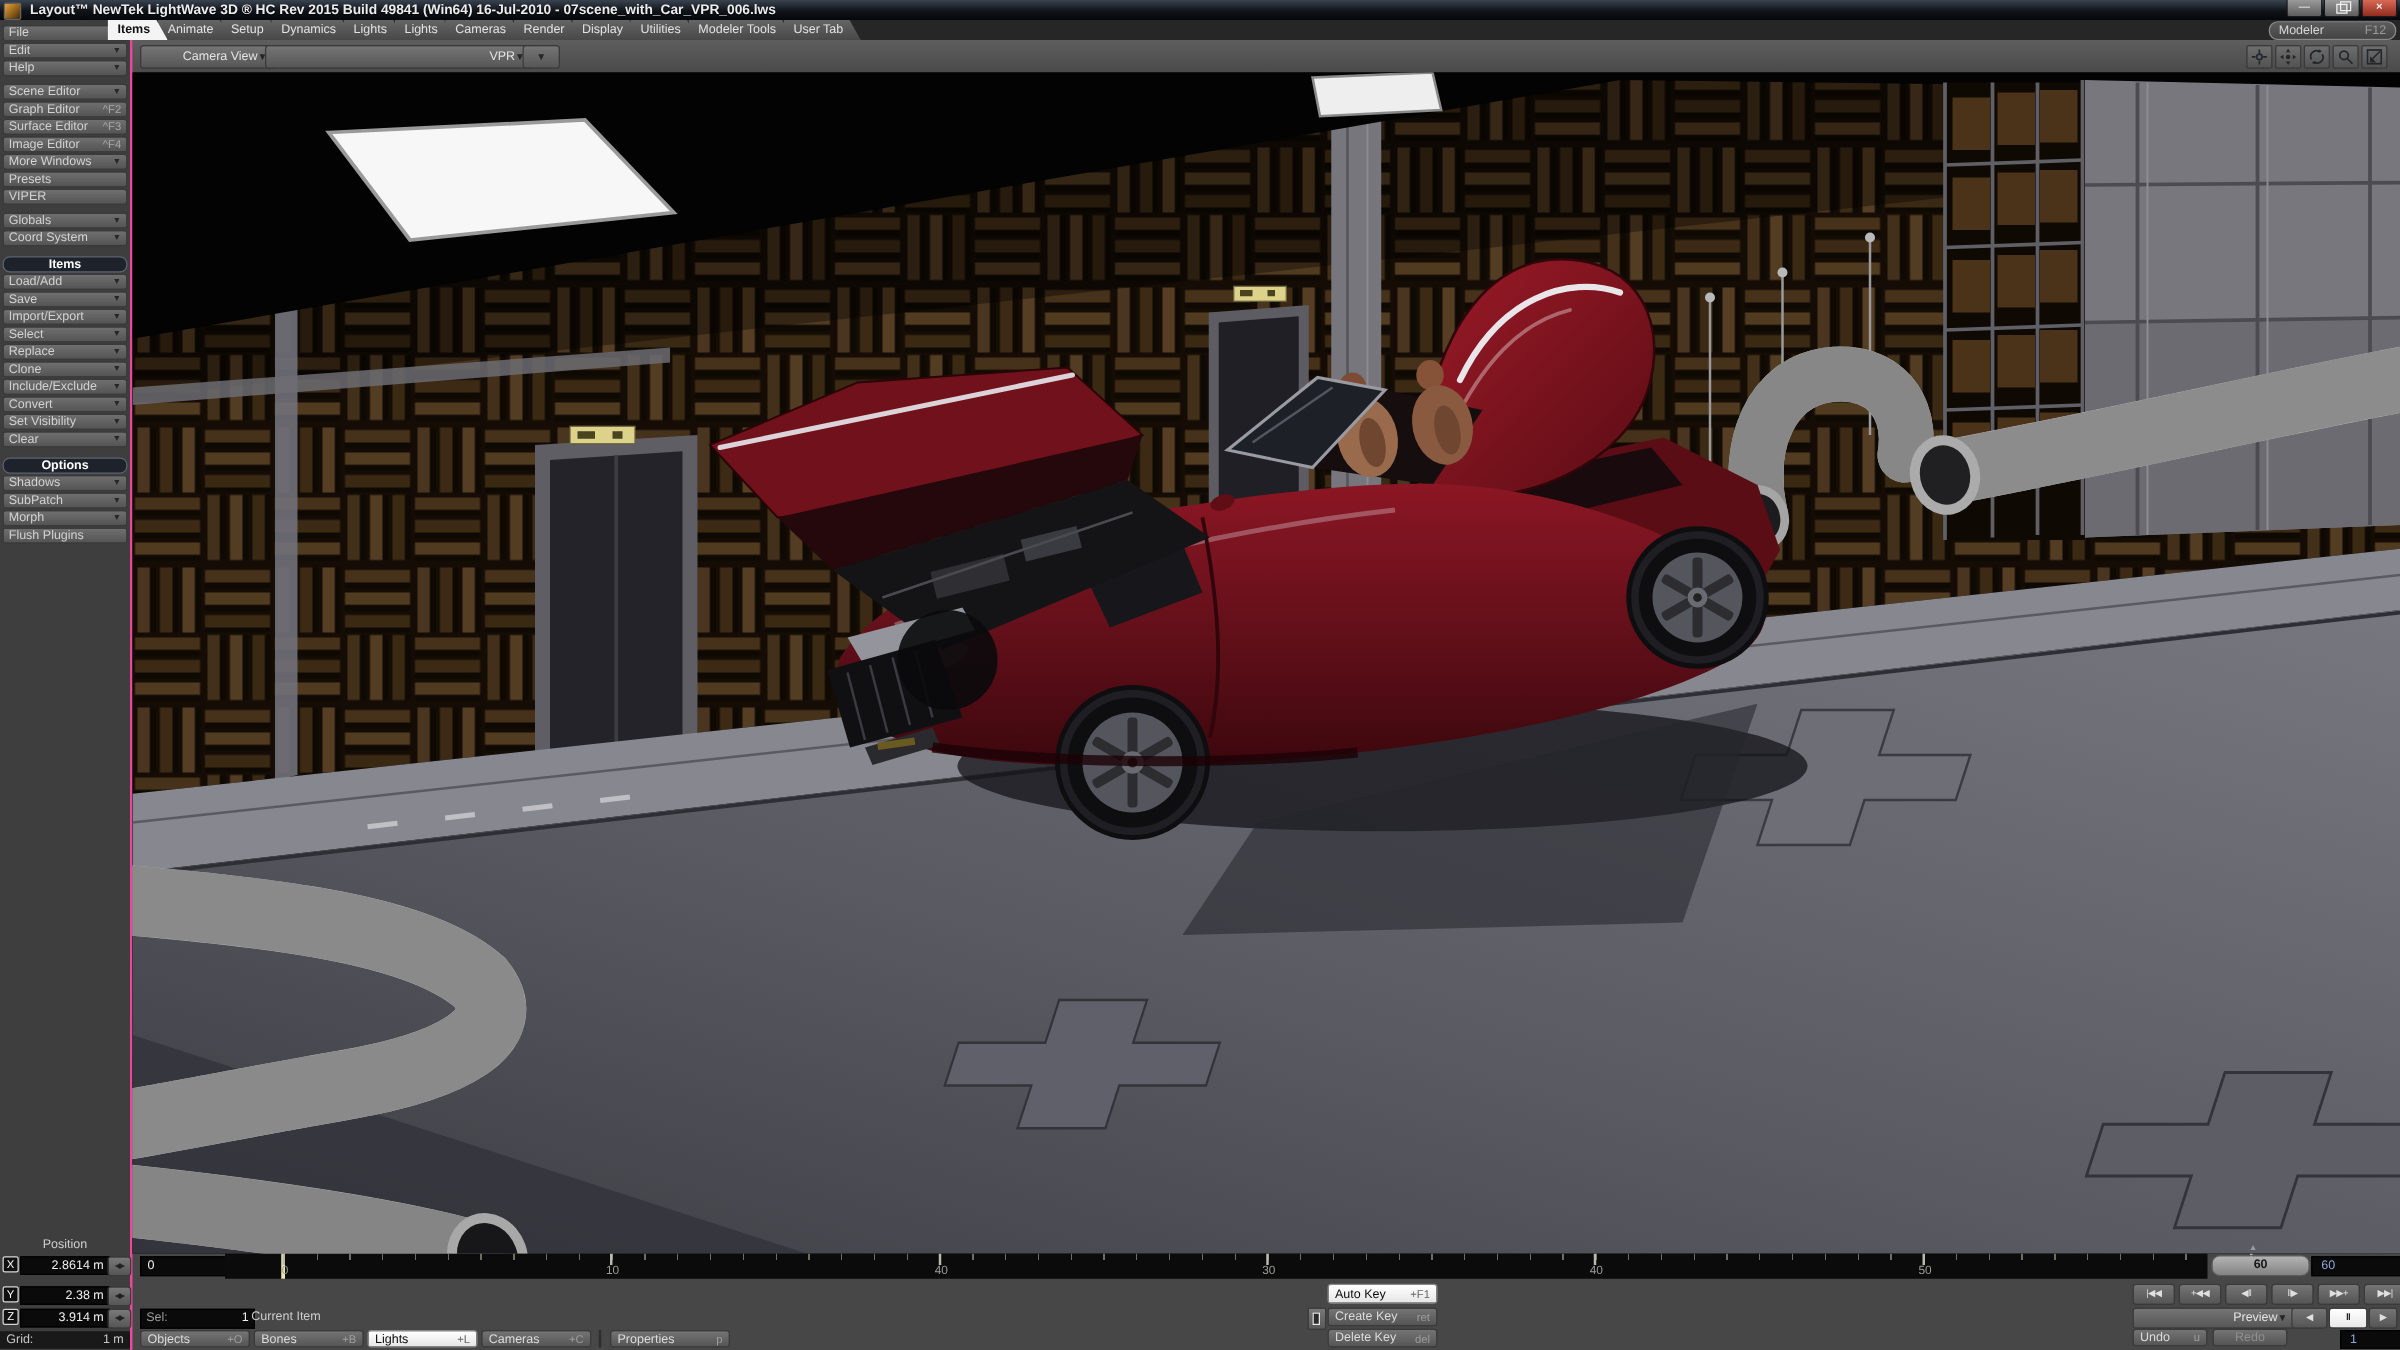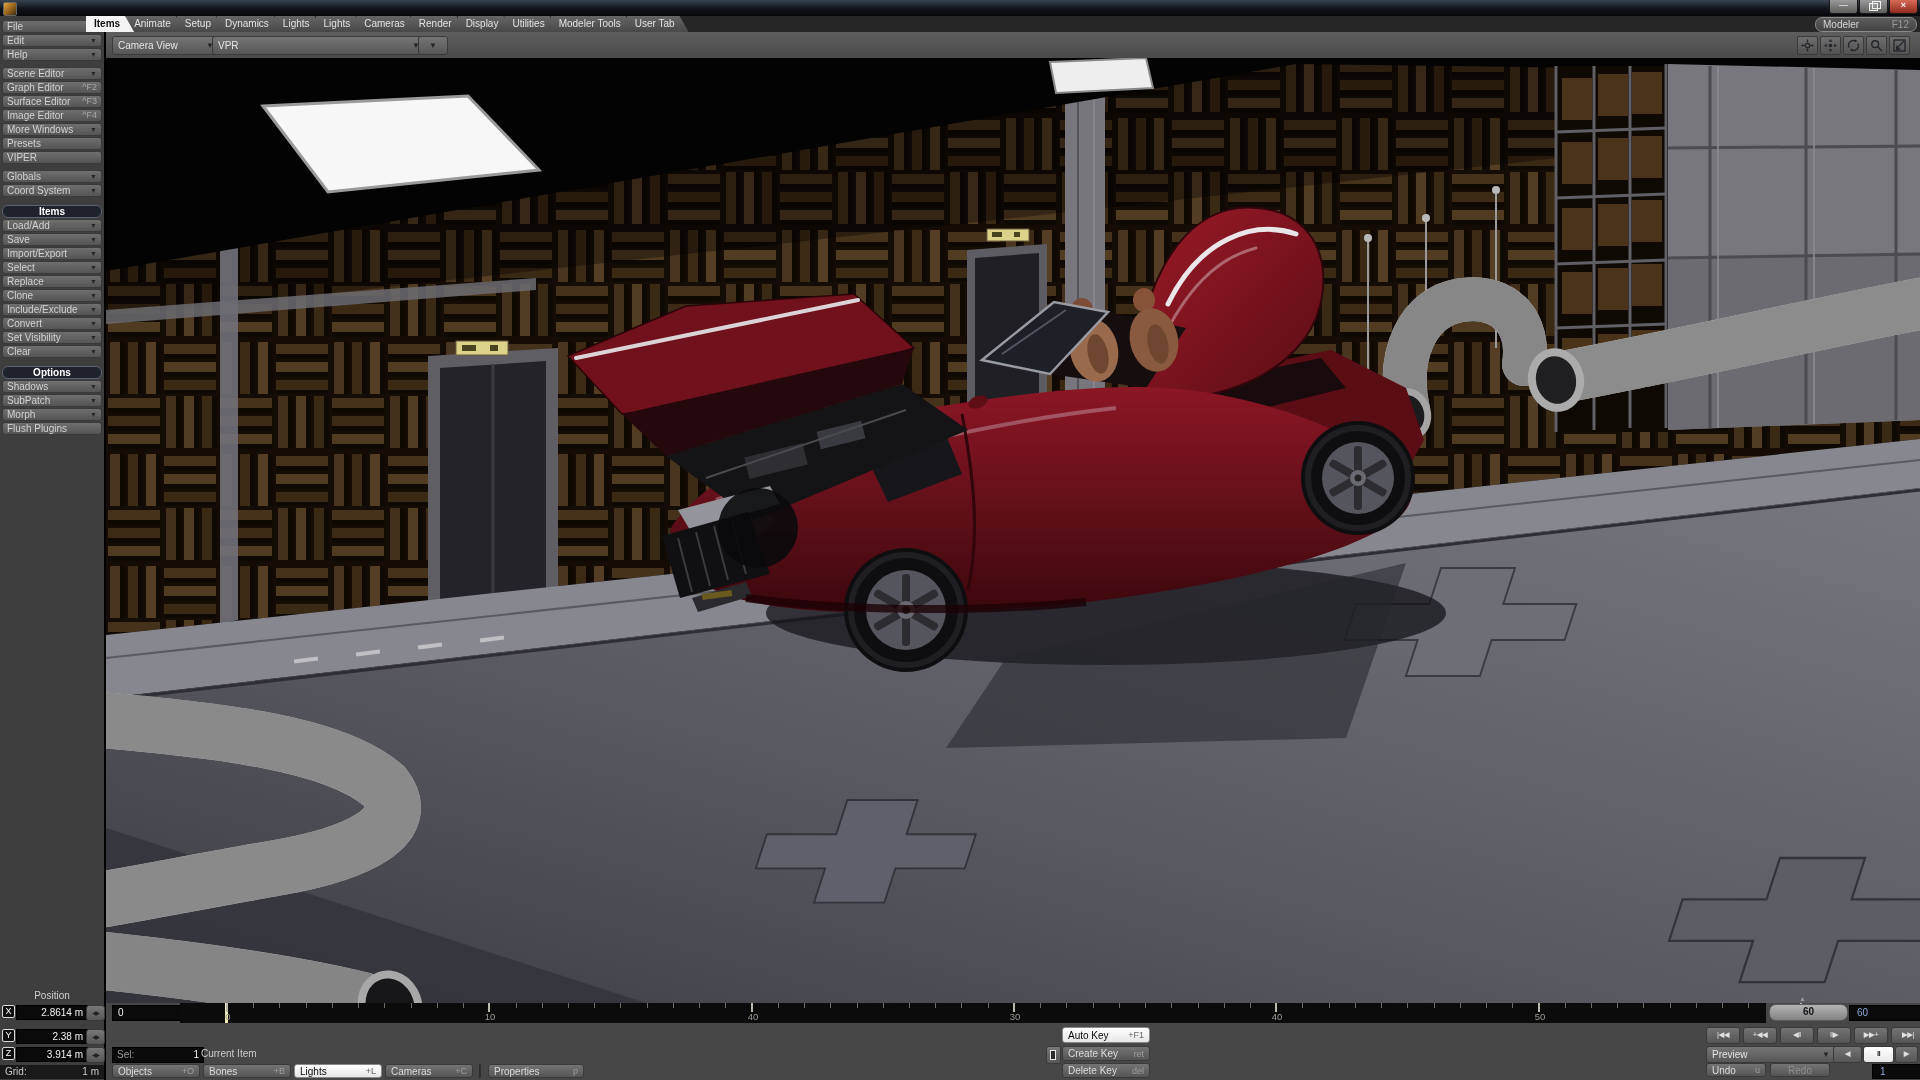--- a/index.html
+++ b/index.html
@@ -28,28 +28,28 @@
     clip-path:polygon(0 0,calc(100% - 9px) 0,100% 100%,0 100%);}
   .tab.active{background:#f4f4f4;color:#101010;z-index:3;font-weight:bold;}
   .modelerbtn{right:3px;top:17px;width:86px;height:13px;border-radius:7px;border:1px solid #8a8a8a;
     background:linear-gradient(#5c5c5c,#444);font-size:10px;line-height:13px;display:flex;justify-content:space-between;padding:0 7px;}
   .modelerbtn .sc{color:#9a9a9a;}
   
   .toolbar2{left:106px;top:32px;width:1814px;height:26px;
     background:linear-gradient(#5e5e5e,#4a4a4a);border-bottom:1px solid #1f1f1f;}
   .dd{height:17px;border-radius:3px;border:1px solid #3a3a3a;
     background:linear-gradient(#757575,#565656);font-size:10px;line-height:16px;
-    display:flex;align-items:center;justify-content:space-between;padding:0 5px;color:#e4e4e4;}
+    display:flex;align-items:center;justify-content:flex-end;padding:0 5px;color:#e4e4e4;}
   .dd .arr{color:#26262a;font-size:8px;}
   .viewicons{right:10px;top:4px;display:flex;gap:2px;}
   .vic{width:19px;height:17px;border-radius:2px;border:1px solid #3a3a3a;
     background:linear-gradient(#6e6e6e,#525252);display:flex;align-items:center;justify-content:center;}
   .vic svg{display:block;}
   
-  .sidebar{left:0;top:16px;width:104px;height:1064px;background:#3e3e3e;border-right:2px solid #000000;}
+  .sidebar{left:0;top:16px;width:104px;height:1064px;background:#3e3e3e;border-right:2px solid #ec4899;}
   .sbtn{margin:0 2px 1px 2px;height:11px;border-radius:3px;border:1px solid #3a3a3a;
     background:linear-gradient(#6f6f6f,#545454);color:#d2d2d2;font-size:10px;line-height:11px;
     display:flex;justify-content:space-between;align-items:center;padding:0 4px;}
   .sbtn .arr{color:#26262a;font-size:7px;}
   .sbtn .sc{color:#a8a8a8;font-size:9px;}
   .shdr{margin:0 2px 1px 2px;height:11px;border-radius:6px;border:1px solid #5c6470;
     background:#1e222a;color:#fff;font-size:10px;line-height:11px;text-align:center;font-weight:bold;}
   .gap4{height:4px;} .gap5{height:5px;} .gap7{height:7px;}
   
   .viewport{left:106px;top:58px;width:1814px;height:945px;background:#000;}
@@ -91,20 +91,21 @@
     background:linear-gradient(#787878,#585858);}
   .minilist span{position:absolute;left:3px;top:3px;width:4px;height:8px;border:1px solid #e8e8e8;background:#2a2a2a;display:block;}
 </style>
 </head>
 <body>
 
 <div id="app">
 
   <div class="abs titlebar">
     <div class="abs appicon"></div>
+    <div class="abs titletext">Layout™ NewTek LightWave 3D ® HC  Rev 2015 Build 49841 (Win64) 16-Jul-2010    - 07scene_with_Car_VPR_006.lws</div>
     <div class="abs winbtn" style="right:62px;">—</div>
     <div class="abs winbtn" style="right:32px;">
         <span class="restore-glyph"></span>
       </div>
     <div class="abs winbtn close" style="right:2px;font-weight:bold;">×</div>
   </div>
 
   <div class="abs tabbar">
     <div class="tabs">
       <div class="tab active">Items</div>

